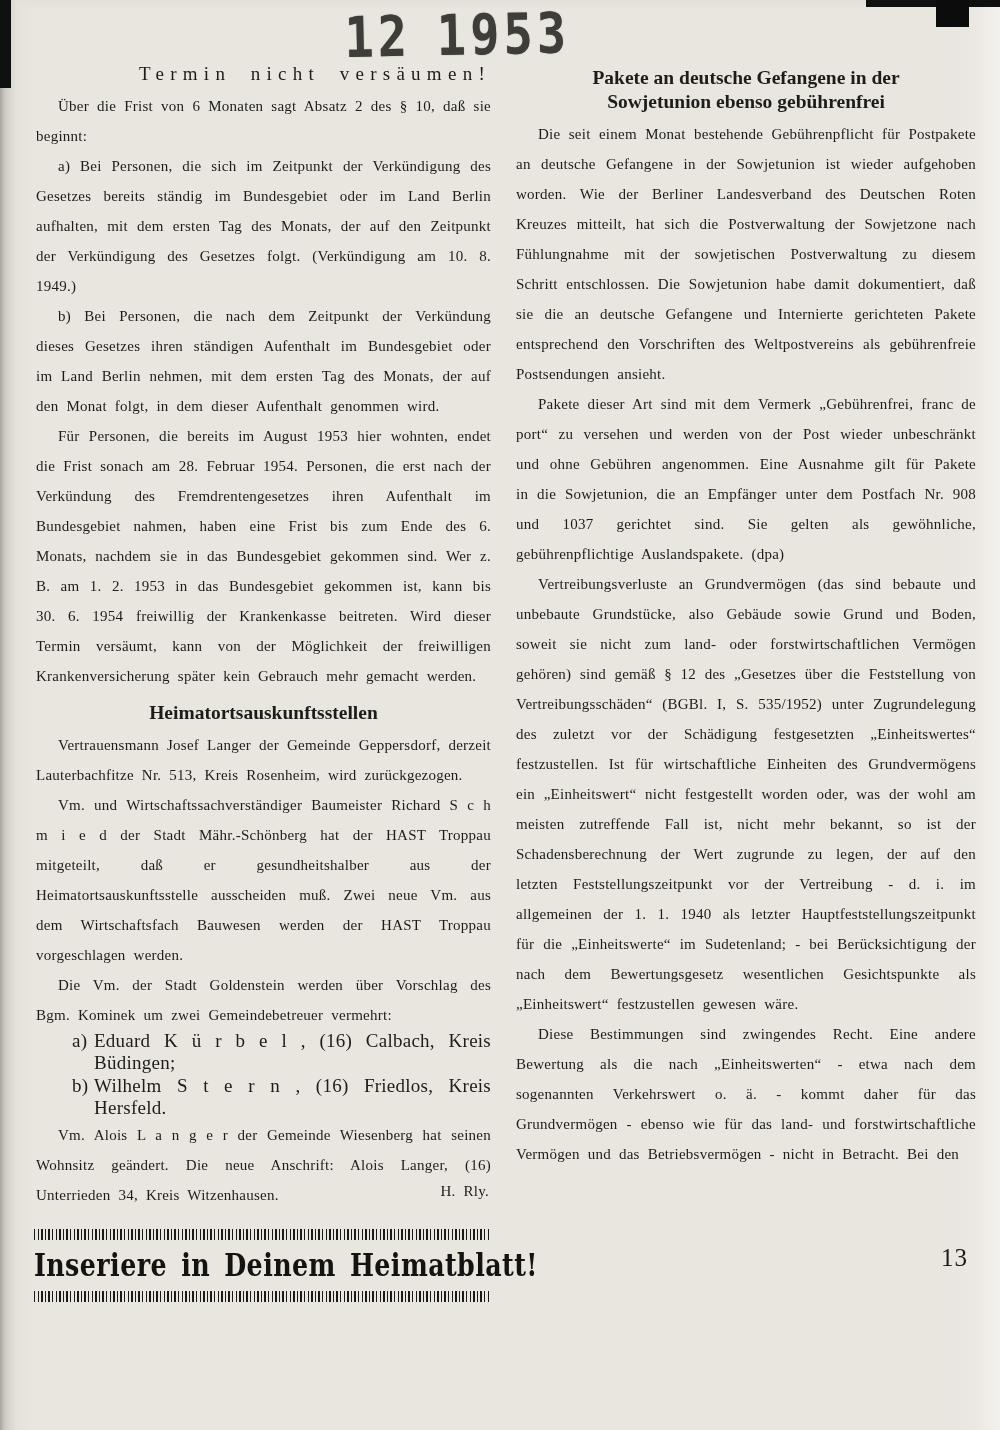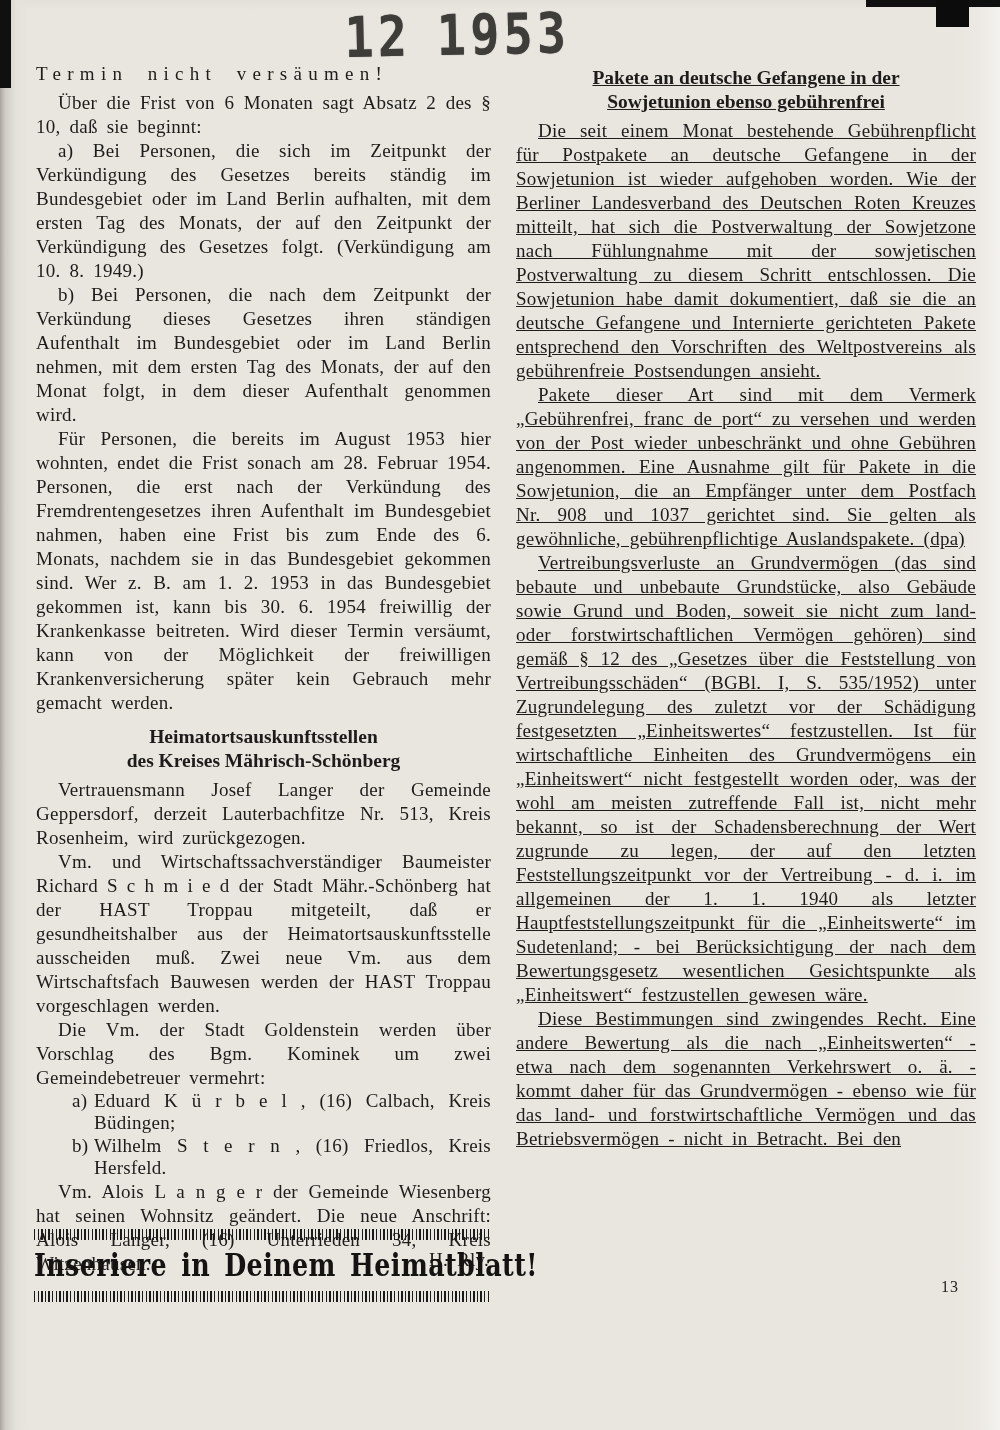--- a/index.html
+++ b/index.html
@@ -31,31 +31,31 @@
     color:#3e3d3a;letter-spacing:5px;
     transform:rotate(-1.2deg) scaleX(0.86);transform-origin:0 0;
     text-shadow:0 0 1px #55534f;
     white-space:nowrap;
   }
   #stamp .gap{display:inline-block;width:30px;}
 
   
   .col{position:absolute;top:62px;width:455px;}
   #col-left{left:36px;}
-  #col-right{left:516px;top:66px;width:460px;text-decoration:underline;}
+  #col-right{left:516px;top:66px;width:460px;}
 
   .body-text p, .para{
     margin:0;
-    font-size:19px;line-height:24px;
+    font-size:15px;line-height:30px;
     text-align:justify;
     word-spacing:4px;letter-spacing:0.25px;
     text-indent:22px;
   }
   .article-title-spaced{
-    text-align:left;
+    text-align:right;
     font-size:19px;line-height:24px;
     letter-spacing:0.33em;word-spacing:0.45em;
     margin:0 0 5px 0;
   }
   .article-title-bold{
     text-align:center;font-weight:bold;
     font-size:19.5px;line-height:24px;
     margin:10px 0 5px 0;
   }
   .article-title-bold.first{margin-top:0;}
@@ -82,22 +82,22 @@
     margin:8px 0 9px 0;
     width:557px;
     transform:scaleX(0.818);transform-origin:0 50%;
     font-family:"DejaVu Serif", serif;
     font-weight:bold;font-size:31px;line-height:34px;
     letter-spacing:0.5px;word-spacing:6px;
     color:#141311;text-align:center;white-space:nowrap;
   }
 
   #page-number{
-    position:absolute;left:941px;top:1278px;
-    font-size:16px;letter-spacing:1px;
+    position:absolute;left:941px;top:1244px;
+    font-size:25px;letter-spacing:1px;
   }
 </style>
 </head>
 <body>
 
 <div id="page">
 
   <div id="mark-topleft" class="mark"></div>
   <div id="mark-topbar" class="mark"></div>
   <div id="mark-topright" class="mark"></div>
@@ -106,21 +106,20 @@
 
   <div id="col-left" class="col body-text">
     <div class="article-title-spaced">Termin nicht versäumen!</div>
     <p>Über die Frist von 6 Monaten sagt Absatz 2 des § 10, daß sie beginnt:</p>
     <p>a) Bei Personen, die sich im Zeitpunkt der Verkündigung des Gesetzes bereits ständig im Bundesgebiet oder im Land Berlin aufhalten, mit dem ersten Tag des Monats, der auf den Zeitpunkt der Verkündigung des Gesetzes folgt. (Verkündigung am 10. 8. 1949.)</p>
     <p>b) Bei Personen, die nach dem Zeitpunkt der Verkündung dieses Gesetzes ihren ständigen Aufenthalt im Bundesgebiet oder im Land Berlin nehmen, mit dem ersten Tag des Monats, der auf den Monat folgt, in dem dieser Aufenthalt genommen wird.</p>
     <p>Für Personen, die bereits im August 1953 hier wohnten, endet die Frist sonach am 28. Februar 1954. Personen, die erst nach der Verkündung des Fremdrentengesetzes ihren Aufenthalt im Bundesgebiet nahmen, haben eine Frist bis zum Ende des 6. Monats, nachdem sie in das Bundesgebiet gekommen sind. Wer z. B. am 1. 2. 1953 in das Bundesgebiet gekommen ist, kann bis 30. 6. 1954 freiwillig der Krankenkasse beitreten. Wird dieser Termin versäumt, kann von der Möglichkeit der freiwilligen Krankenversicherung später kein Gebrauch mehr gemacht werden.</p>
 
     <div class="article-title-bold">
       <span class="title-line">Heimatortsauskunftsstellen</span>
-      <span class="title-line">des Kreises Mährisch-Schönberg</span>
     </div>
     <p>Vertrauensmann Josef Langer der Gemeinde Geppersdorf, derzeit Lauterbachfitze Nr. 513, Kreis Rosenheim, wird zurückgezogen.</p>
     <p>Vm. und Wirtschaftssachverständiger Baumeister Richard S c h m i e d der Stadt Mähr.-Schönberg hat der HAST Troppau mitgeteilt, daß er gesundheitshalber aus der Heimatortsauskunftsstelle ausscheiden muß. Zwei neue Vm. aus dem Wirtschaftsfach Bauwesen werden der HAST Troppau vorgeschlagen werden.</p>
     <p>Die Vm. der Stadt Goldenstein werden über Vorschlag des Bgm. Kominek um zwei Gemeindebetreuer vermehrt:</p>
 
     <div class="list-item"><span class="label">a)</span><span>Eduard K ü r b e l , (16) Calbach, Kreis Büdingen;</span></div>
     <div class="list-item"><span class="label">b)</span><span>Wilhelm S t e r n , (16) Friedlos, Kreis Hersfeld.</span></div>
 
     <p class="rel"><span>Vm. Alois L a n g e r der Gemeinde Wiesenberg hat seinen Wohnsitz geändert. Die neue Anschrift: Alois Langer, (16) Unterrieden 34, Kreis Witzenhausen.</span><span class="sig">H. Rly.</span></p>
   </div>

